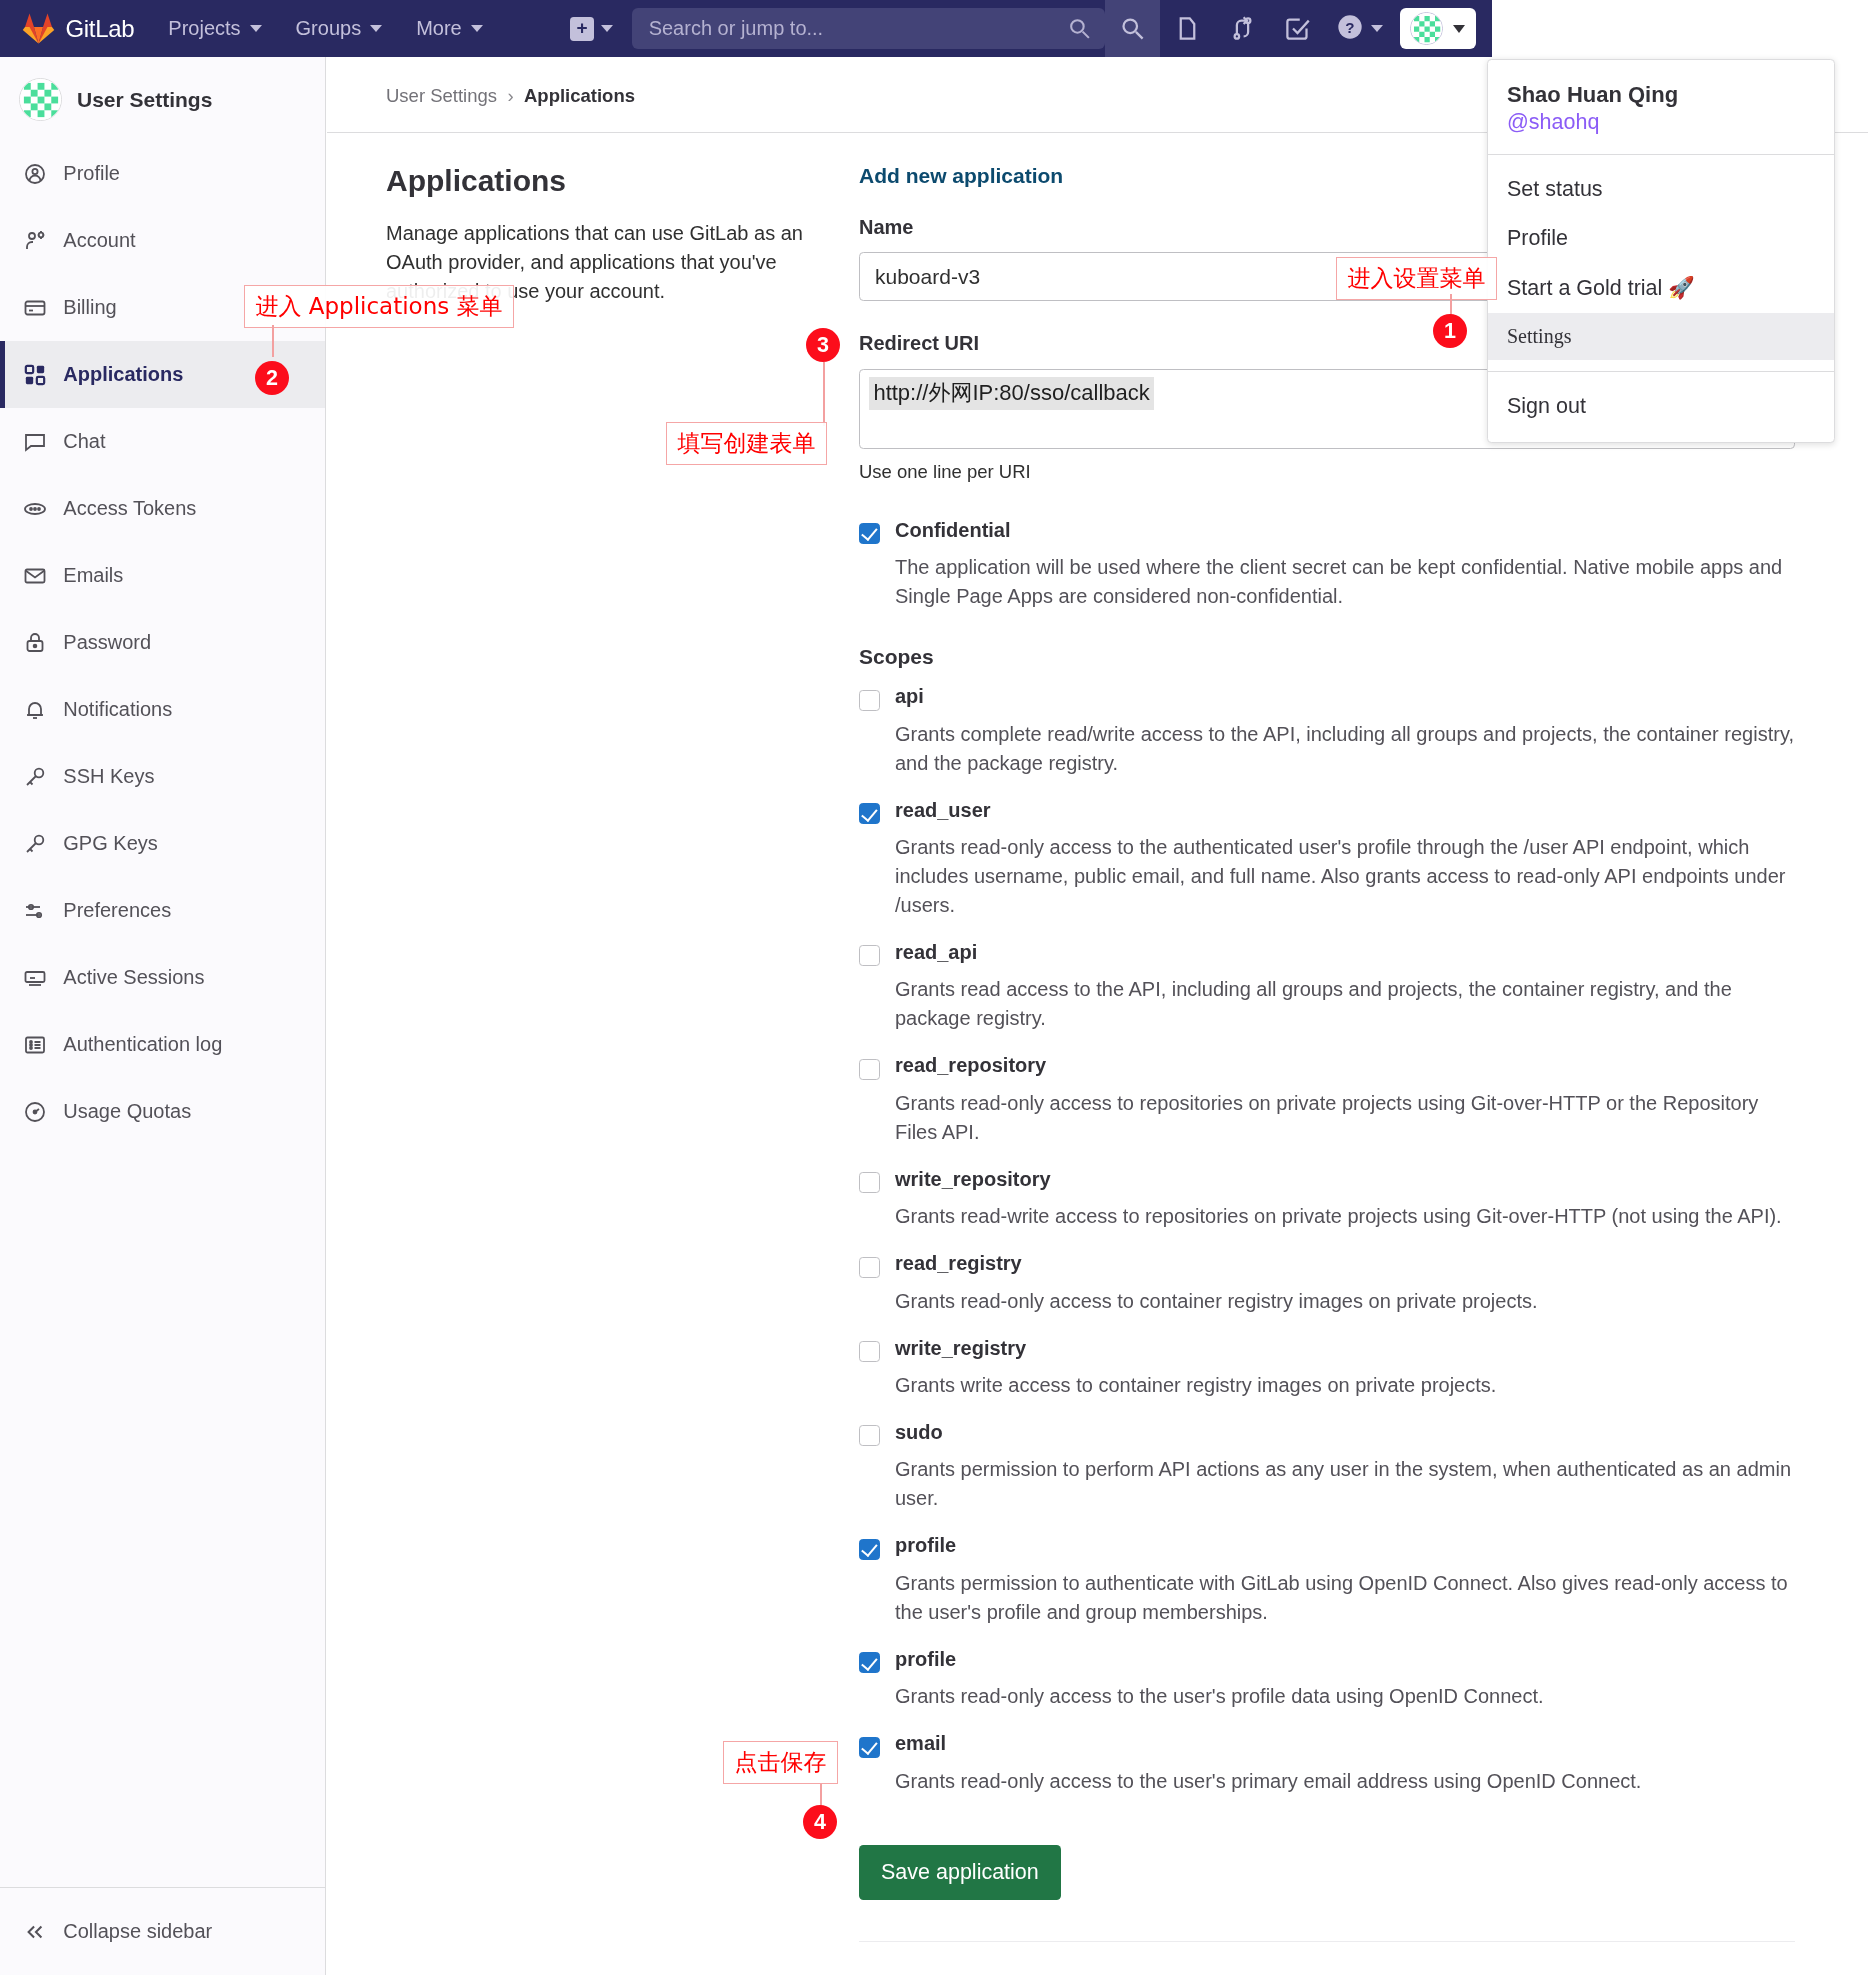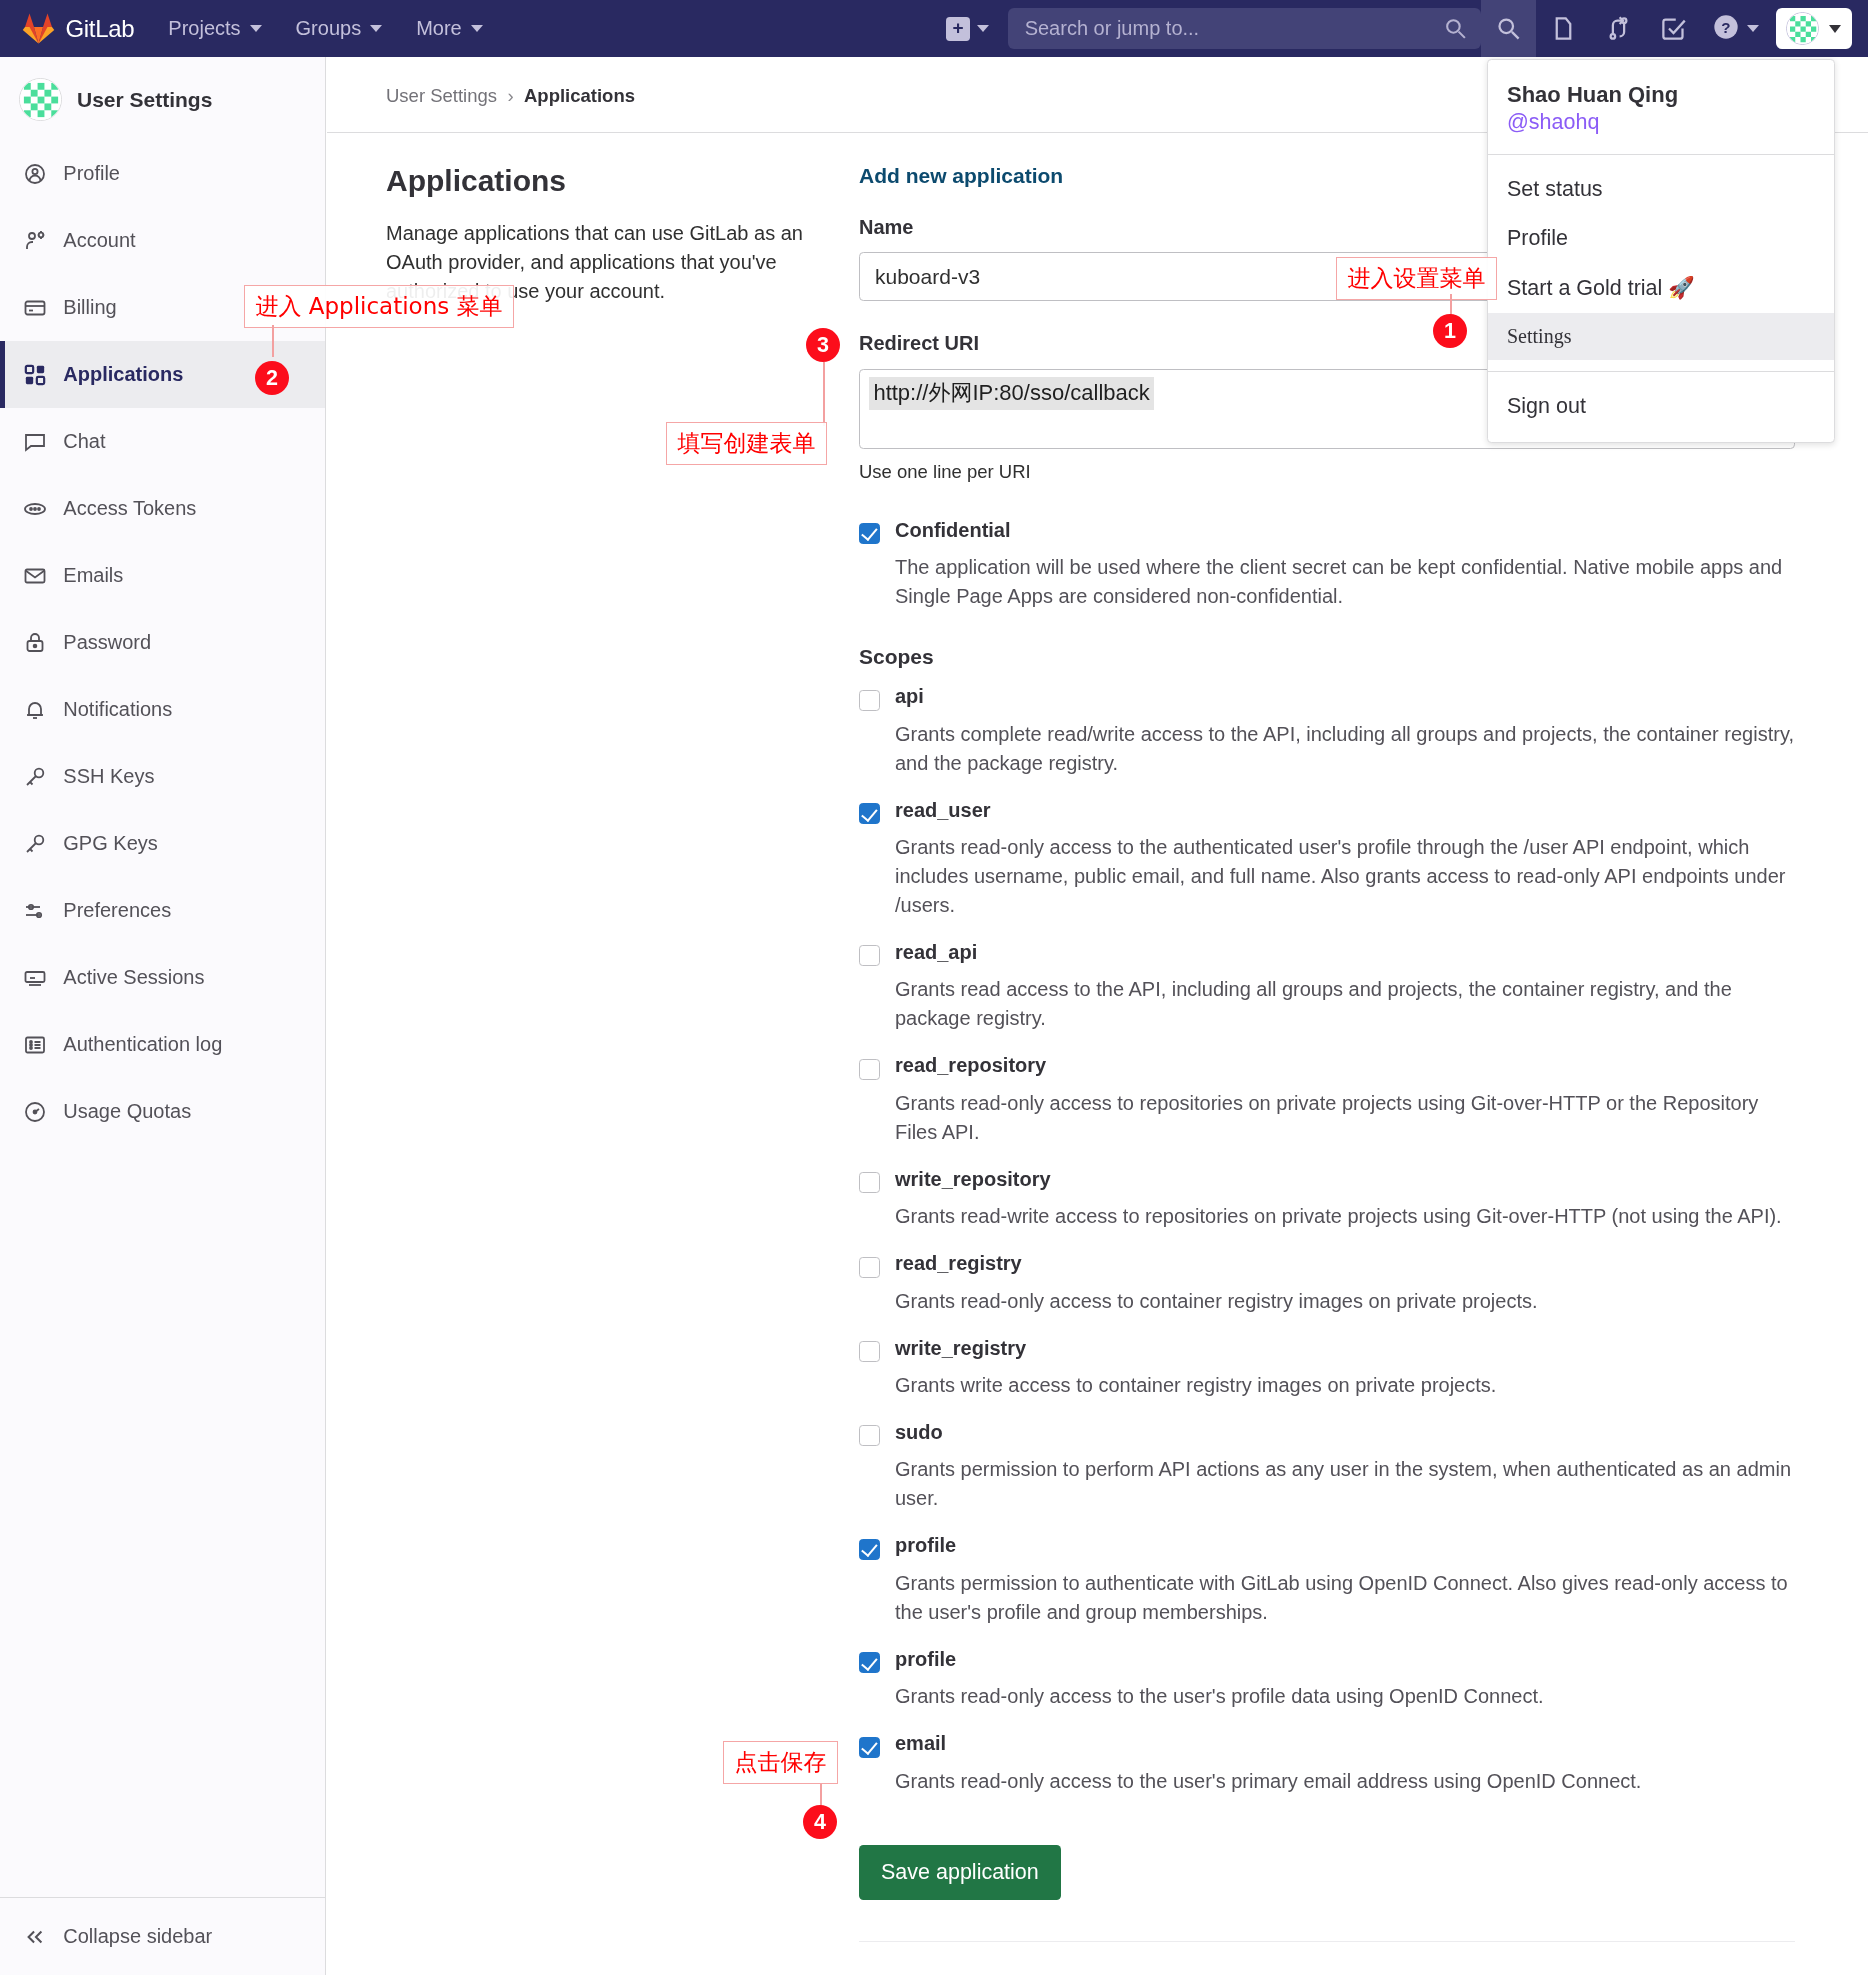--- a/index.html
+++ b/index.html
@@ -8,21 +8,21 @@
     width:1868px; height:1975px;
     font-family:"Liberation Sans", sans-serif;
     background:#fff;
     color:#303030;
     position:relative;
     overflow:hidden;
   }
 
   
   #navbar{
-    position:absolute; left:0; top:0; width:1868px; height:57px;
+    position:absolute; left:0; top:0; width:1492px; height:57px;
     background:#292961; display:flex; align-items:center;
   }
   #nav-logo{ display:flex; align-items:center; margin-left:22px; }
   .gl-logo{ width:33px; height:33px; position:relative; }
   #nav-brand{ color:#fff; font-size:24px; margin-left:10.4px; letter-spacing:-0.3px; }
   .nav-link{
     color:#c3c0db; font-size:20px; margin-left:34px; display:flex;
     align-items:center; gap:9px; cursor:pointer;
   }
   .nav-link:first-of-type{ margin-left:58px; }
@@ -80,21 +80,21 @@
     cursor:pointer; position:relative;
   }
   .side-item.active{
     background:#ececef; color:#292961; font-weight:bold;
   }
   .side-item.active:before{
     content:""; position:absolute; left:0; top:0; bottom:0; width:5.2px; background:#292961;
   }
   .side-ico{ width:25px;height:25px; display:flex;align-items:center;justify-content:center; flex:none;}
   #collapse-row{
-    position:absolute; left:0; bottom:0; width:325px; height:78px;
+    position:absolute; left:0; bottom:0; width:325px; height:88px;
     border-top:0.7px solid #dcdcde; display:flex; align-items:center; gap:16.3px;
     padding-left:22px; font-size:20px; color:#535158; cursor:pointer;
   }
 
   
   #content{ position:absolute; left:327px; top:57px; width:1542px; }
   #breadcrumb{
     display:flex; align-items:center; gap:10.4px; font-size:18.5px; color:#737278;
     padding:28px 0 25px 59px; border-bottom:0.7px solid #dcdcde; width:1542px;
   }

